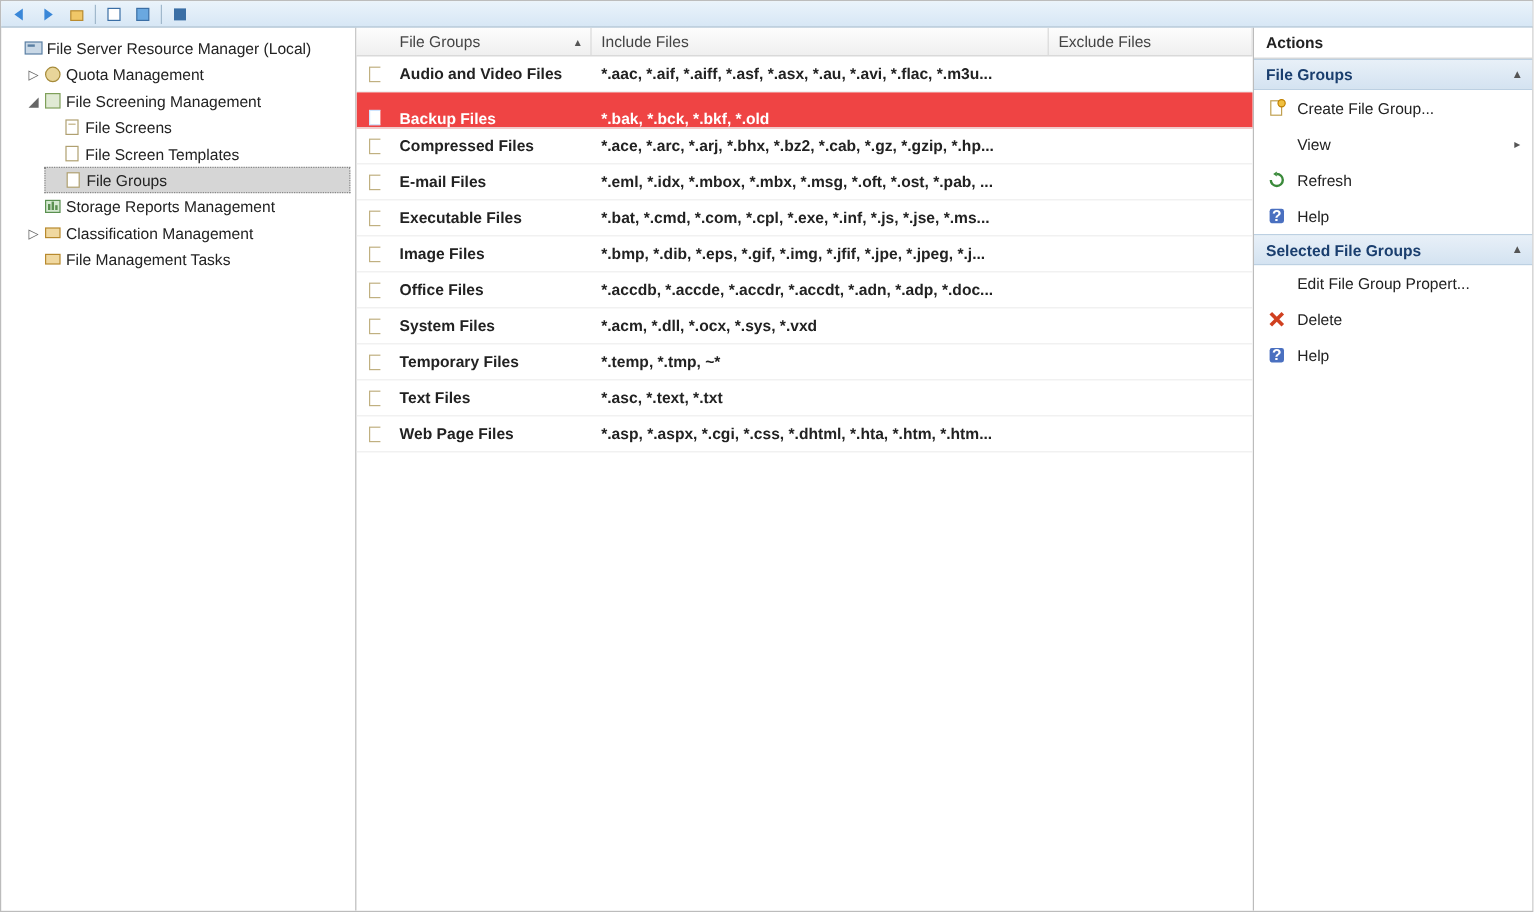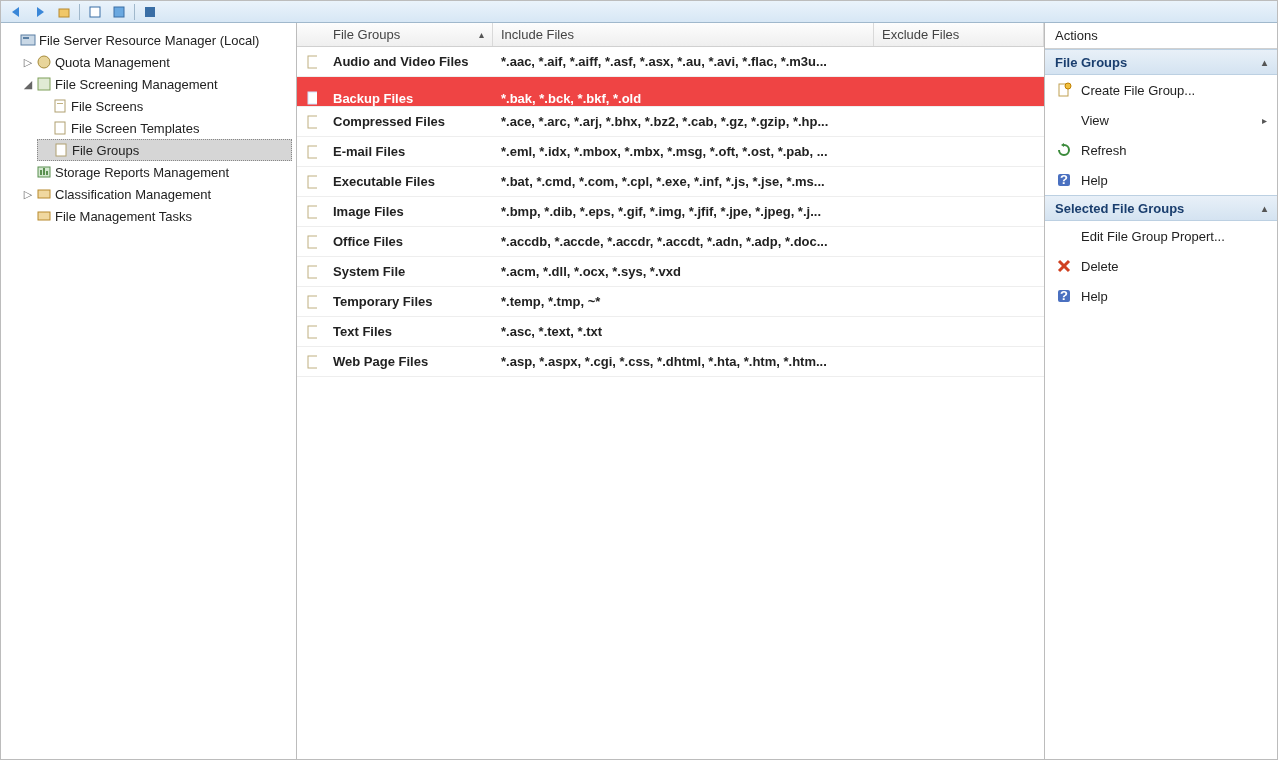--- a/index.html
+++ b/index.html
@@ -18,21 +18,21 @@
 .ind1 { margin-left: 16px; } .ind2 { margin-left: 32px; }
 .list-header { display: flex; height: 24px; border-bottom: 1px solid #d0d0d0; background: linear-gradient(#fdfdfd,#efefef); }
 .col { display: flex; align-items: center; padding: 0 8px; border-right: 1px solid #d9d9d9; color: #444; overflow:hidden; white-space:nowrap; }
 .col0 { width: 28px; border-right: none; } .col1 { width: 168px; } .col2 { flex: 1; } .col3 { width: 170px; }
 .list-row { display: flex; height: 30px; align-items: center; border-bottom: 1px solid #eee; }
 .list-row.selected { background: #ef4444; color: #fff; align-items: flex-end; }
 .cell { padding: 0 8px; overflow: hidden; white-space: nowrap; text-overflow: ellipsis; font-weight: bold; }
 .cell0 { width: 28px; display:flex; align-items:center; justify-content:center; }
 .cell1 { width: 168px; } .cell2 { flex: 1; } .cell3 { width: 170px; }
 .list-body { flex:1; overflow:auto; }
-.actions-title { height: 26px; background: #fff; border-bottom: 1px solid #d0d0d0; display:flex; align-items:center; padding: 0 10px; font-weight: 400; }
+.actions-title { height: 26px; background: #fff; border-bottom: 1px solid #d0d0d0; display:flex; align-items:center; padding: 0 10px; font-weight: 700; }
 .section-head { background: linear-gradient(#e8f0f8,#d4e3f1); border-top: 1px solid #bcd0e2; border-bottom: 1px solid #bcd0e2; height: 26px; display: flex; align-items: center; justify-content: space-between; padding: 0 10px; color: #1a3e6e; font-weight: 600; }
 .action-item { display: flex; align-items: center; height: 30px; padding: 12px 10px; gap: 8px; cursor: default; }
 .aicon { width: 18px; height: 18px; display:flex; align-items:center; justify-content:center; }
 .chev { font-size: 10px; color: #555; }
 svg { display:block; }
 </style>
 </head>
 <body>
 
 <div class="app">
@@ -243,21 +243,21 @@
             <div class="cell cell1">Office Files</div>
             <div class="cell cell2">*.accdb, *.accde, *.accdr, *.accdt, *.adn, *.adp, *.doc...</div>
             <div class="cell cell3"></div>
           </div>
           <div class="list-row">
             <div class="cell cell0">
               <svg width="16" height="16">
                 <rect x="3" y="2" width="10" height="12" fill="#fff" stroke="#c0b080"></rect>
               </svg>
             </div>
-            <div class="cell cell1">System File</div>
+            <div class="cell cell1">System Files</div>
             <div class="cell cell2">*.acm, *.dll, *.ocx, *.sys, *.vxd</div>
             <div class="cell cell3"></div>
           </div>
           <div class="list-row">
             <div class="cell cell0">
               <svg width="16" height="16">
                 <rect x="3" y="2" width="10" height="12" fill="#fff" stroke="#c0b080"></rect>
               </svg>
             </div>
             <div class="cell cell1">Temporary Files</div>

